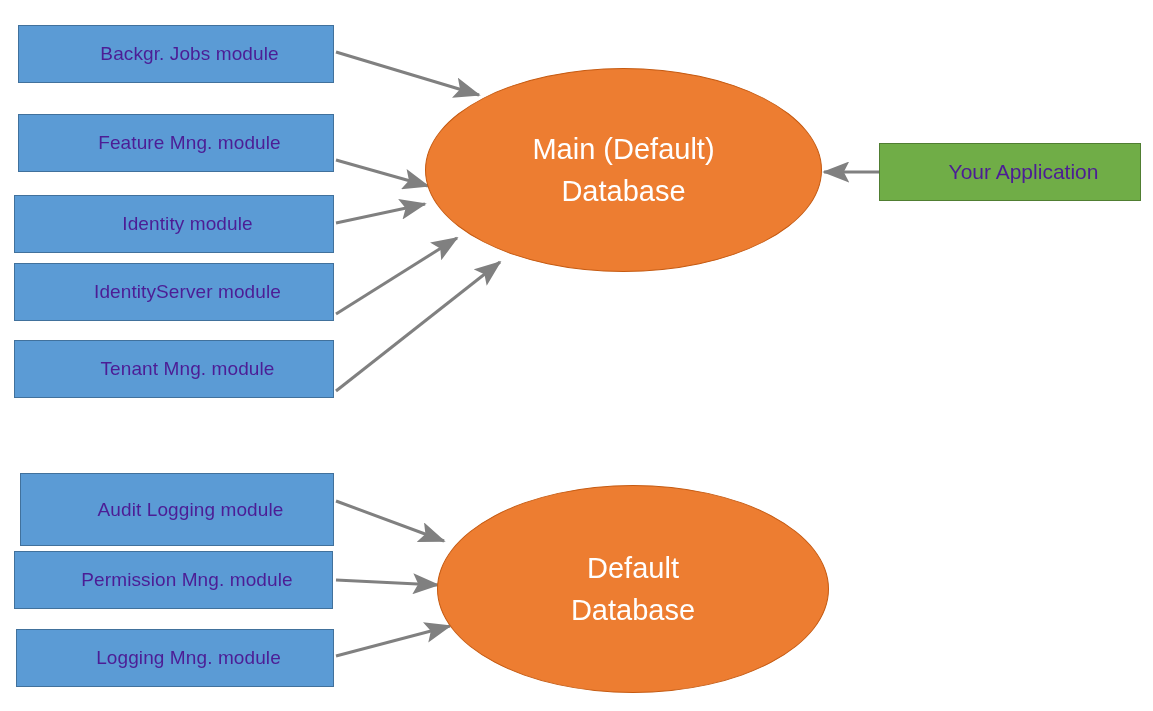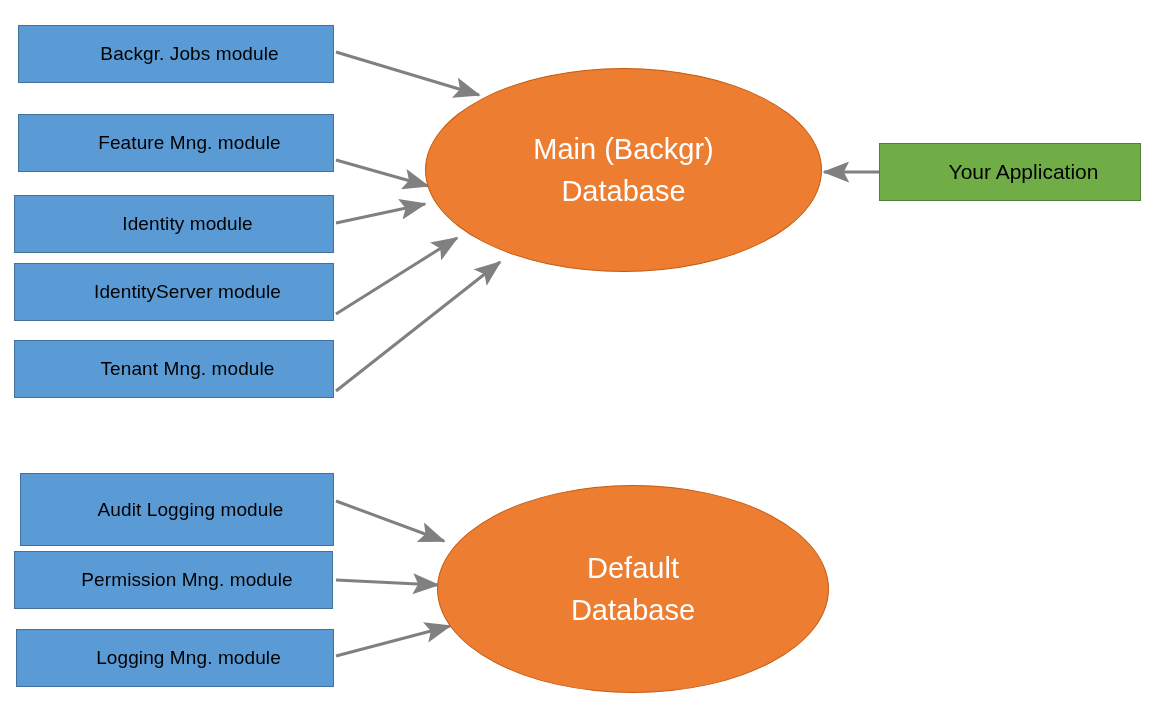--- a/index.html
+++ b/index.html
@@ -17,21 +17,21 @@
     background: #ffffff;
     overflow: hidden;
   }
   .node-box {
     position: absolute;
     box-sizing: border-box;
     display: flex;
     align-items: center;
     justify-content: center;
     text-align: center;
-    color: #000000;
+    color: #4c1d95;
     line-height: 1.15;
     white-space: nowrap;
     padding-left: 27px;
   }
   .module-box {
     background: #5B9BD5;
     border: 1px solid #41719C;
     font-size: 19px;
     letter-spacing: 0.1px;
   }
@@ -109,21 +109,21 @@
     <span>Audit Logging module</span>
   </div>
   <div class="node-box module-box" style="left:14px; top:551px; width:319px; height:58px;">
     <span>Permission Mng. module</span>
   </div>
   <div class="node-box module-box" style="left:16px; top:629px; width:318px; height:58px;">
     <span>Logging Mng. module</span>
   </div>
 
   <div class="db-ellipse" style="left:425px; top:68px; width:397px; height:204px;">
-    <span class="db-line">Main (Backgr)</span>
+    <span class="db-line">Main (Default)</span>
     <span class="db-line">Database</span>
   </div>
 
   <div class="db-ellipse" style="left:437px; top:485px; width:392px; height:208px;">
     <span class="db-line">Default</span>
     <span class="db-line">Database</span>
   </div>
 
   <div class="node-box app-box" style="left:879px; top:143px; width:262px; height:58px;">
     <span>Your Application</span>

